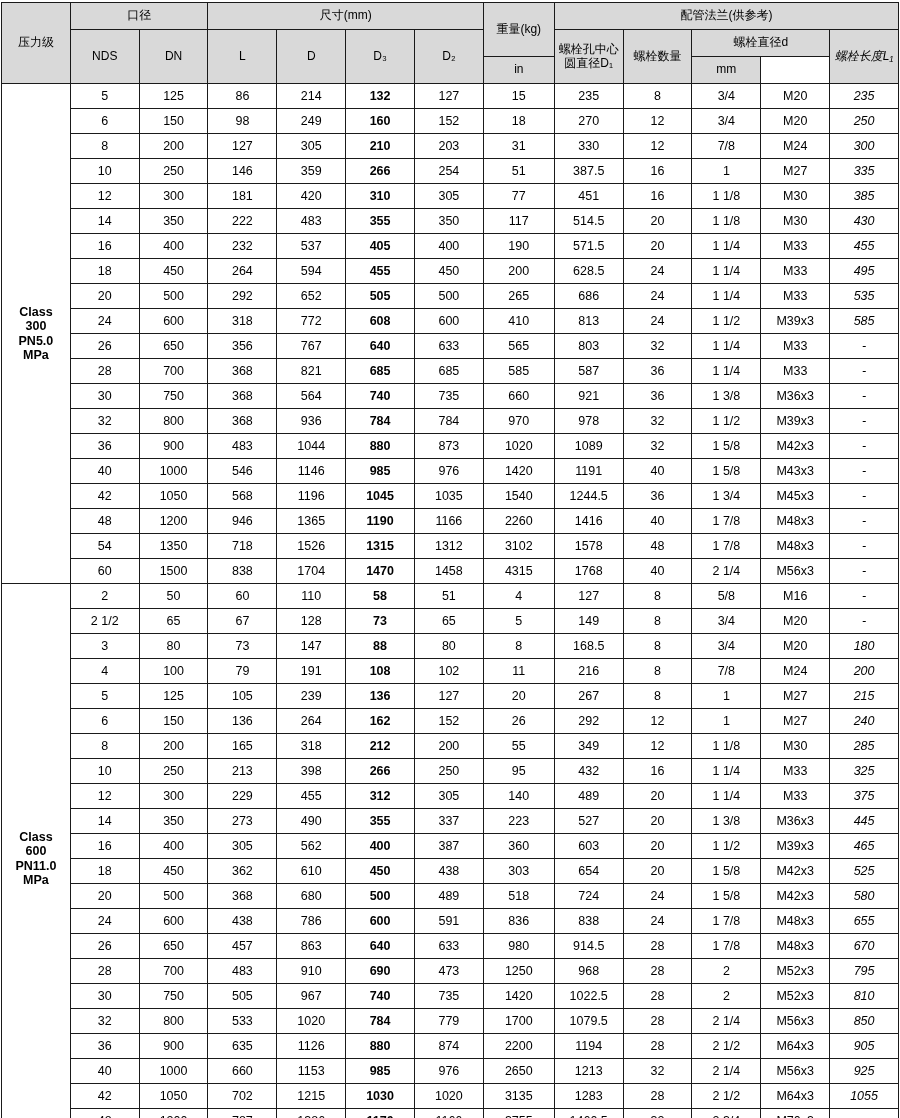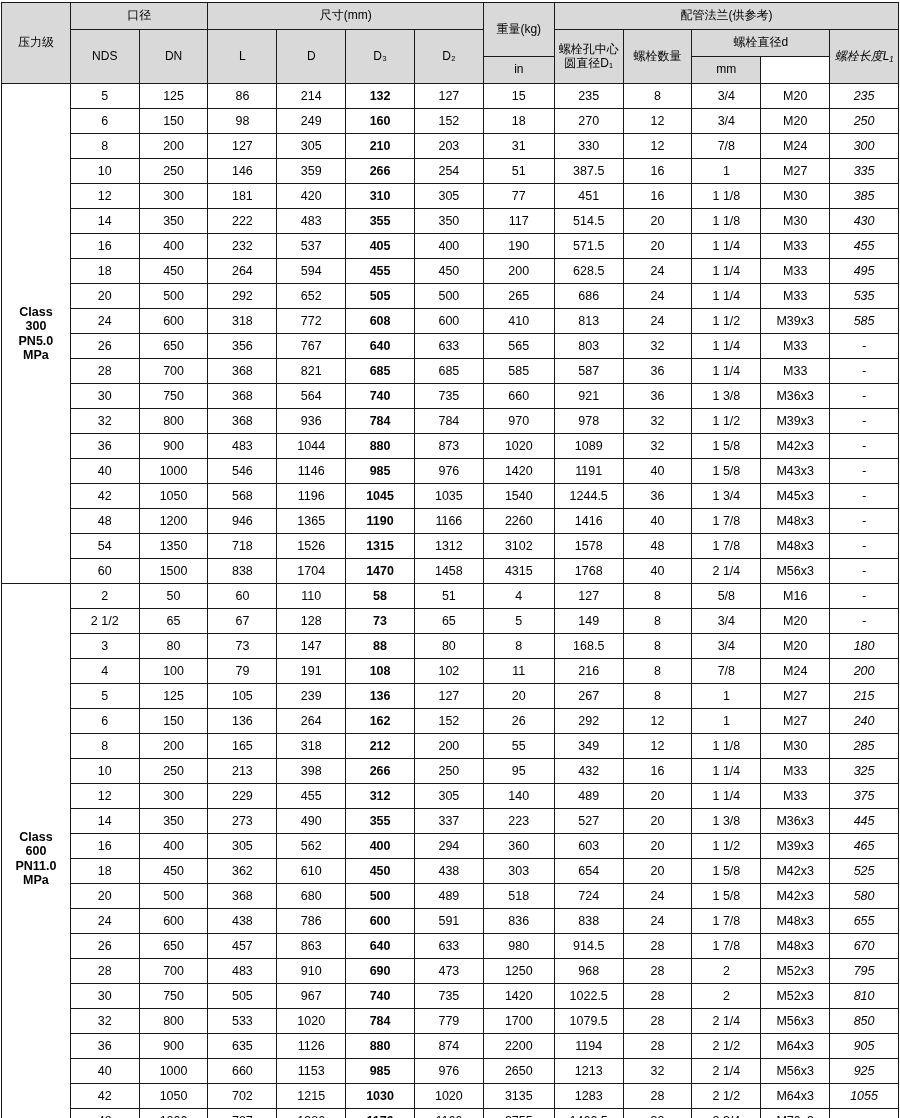--- a/index.html
+++ b/index.html
@@ -514,21 +514,21 @@
           <td class="c-in shade">1 3/8</td>
           <td class="c-mm shade">M36x3</td>
           <td class="c-l1 shade">445</td>
         </tr>
         <tr>
           <td class="c-nds">16</td>
           <td class="c-dn">400</td>
           <td class="c-l">305</td>
           <td class="c-d">562</td>
           <td class="c-d3">400</td>
-          <td class="c-d2">294</td>
+          <td class="c-d2">387</td>
           <td class="c-w">360</td>
           <td class="c-d1">603</td>
           <td class="c-bn">20</td>
           <td class="c-in">1 1/2</td>
           <td class="c-mm">M39x3</td>
           <td class="c-l1">465</td>
         </tr>
         <tr>
           <td class="c-nds shade">18</td>
           <td class="c-dn shade">450</td>

